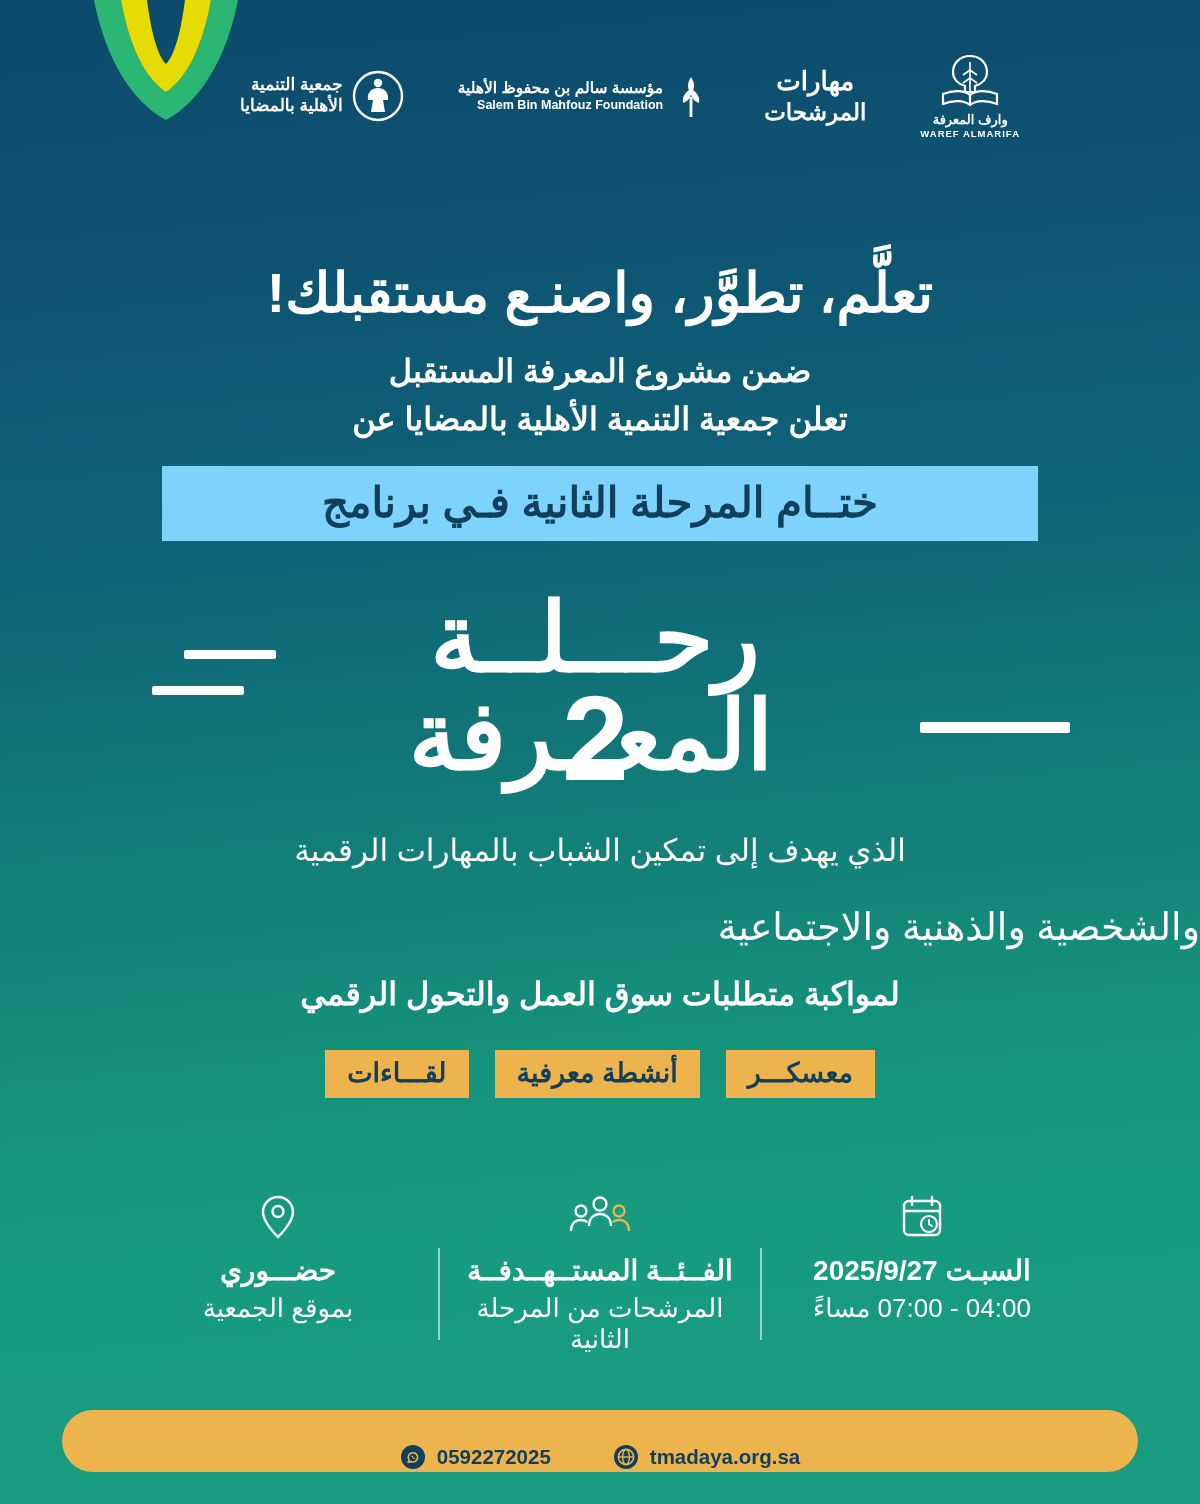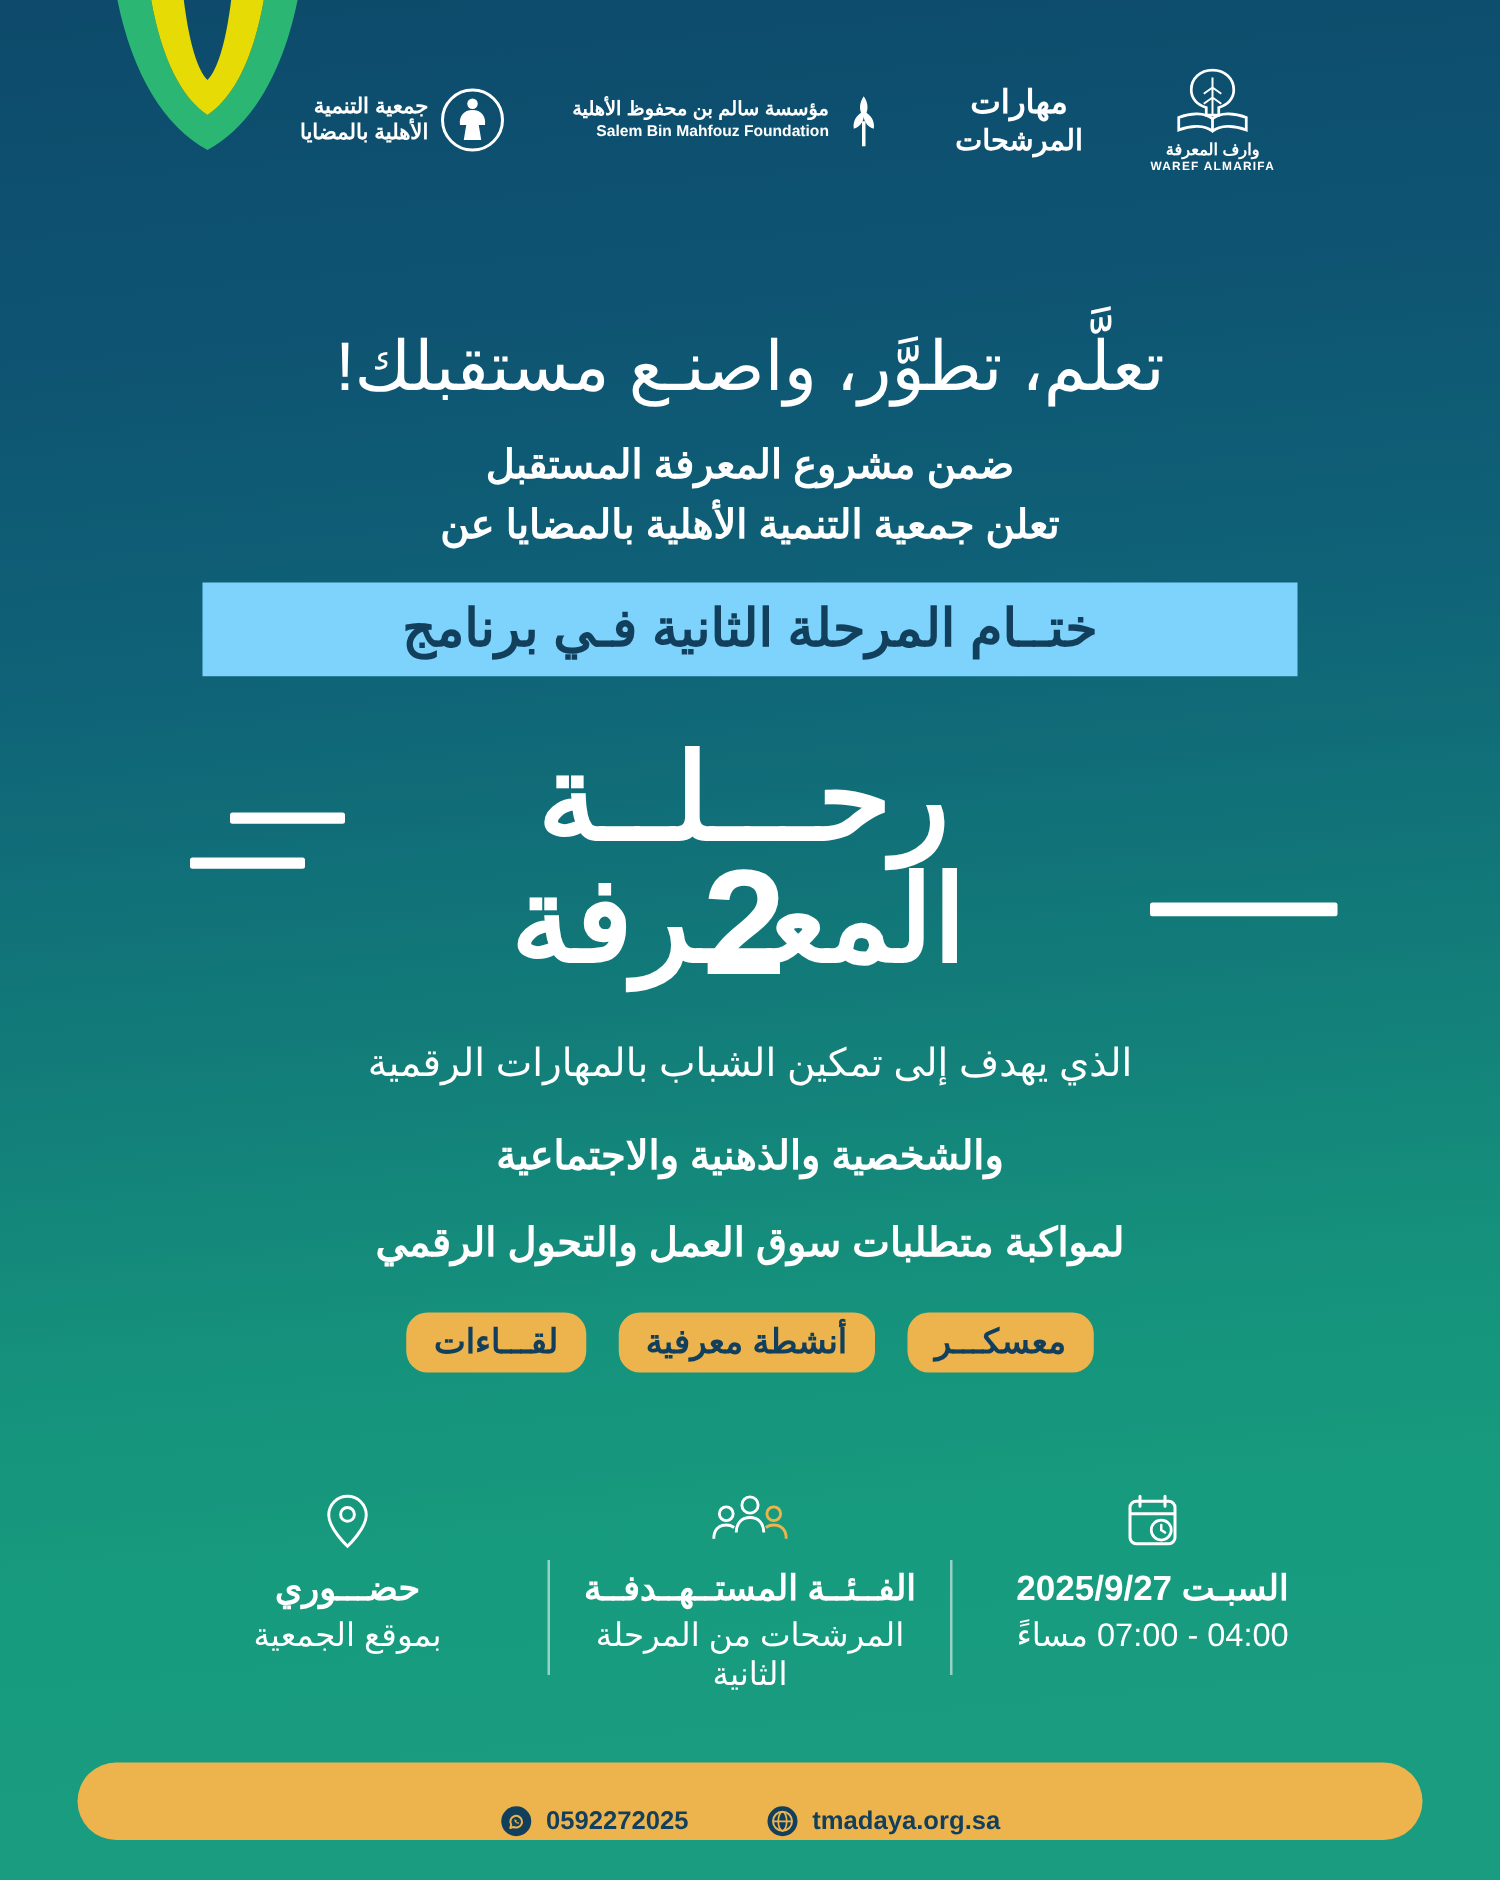--- a/index.html
+++ b/index.html
@@ -49,21 +49,21 @@
 
   .logo-salem .st1 { font-size: 15.5px; font-weight: 700; }
   .logo-salem .st2 { font-size: 12.5px; font-weight: 600; }
 
   
   .headline {
     position: absolute;
     top: 262px; left: 0; right: 0;
     text-align: center;
     font-size: 55px;
-    font-weight: 400;
+    font-weight: 700;
     letter-spacing: -1px;
     line-height: 1.15;
   }
   .sub1 {
     position: absolute;
     top: 352px; left: 0; right: 0;
     text-align: center;
     font-size: 32px;
     font-weight: 600;
   }
@@ -131,23 +131,23 @@
   .desc1 {
     position: absolute;
     top: 832px; left: 0; right: 0;
     text-align: center;
     font-size: 31px;
     font-weight: 400;
   }
   .desc2 {
     position: absolute;
     top: 905px; left: 0; right: 0;
-    text-align: center;
-    font-size: 32px;
-    font-weight: 700;
+    text-align: right;
+    font-size: 38px;
+    font-weight: 400;
   }
   .desc3 {
     position: absolute;
     top: 975px; left: 0; right: 0;
     text-align: center;
     font-size: 32px;
     font-weight: 800;
   }
 
   
@@ -160,21 +160,20 @@
     align-items: center;
     gap: 26px;
   }
   .tag {
     background: #edb44e;
     color: #123f5c;
     font-size: 27px;
     font-weight: 700;
     padding: 7px 22px 9px;
     letter-spacing: 1px;
-    border-radius: 17px;
   }
 
   
   .info-row {
     position: absolute;
     top: 1190px; left: 0; right: 0;
     display: flex;
     flex-direction: row;
     justify-content: center;
     align-items: flex-start;

